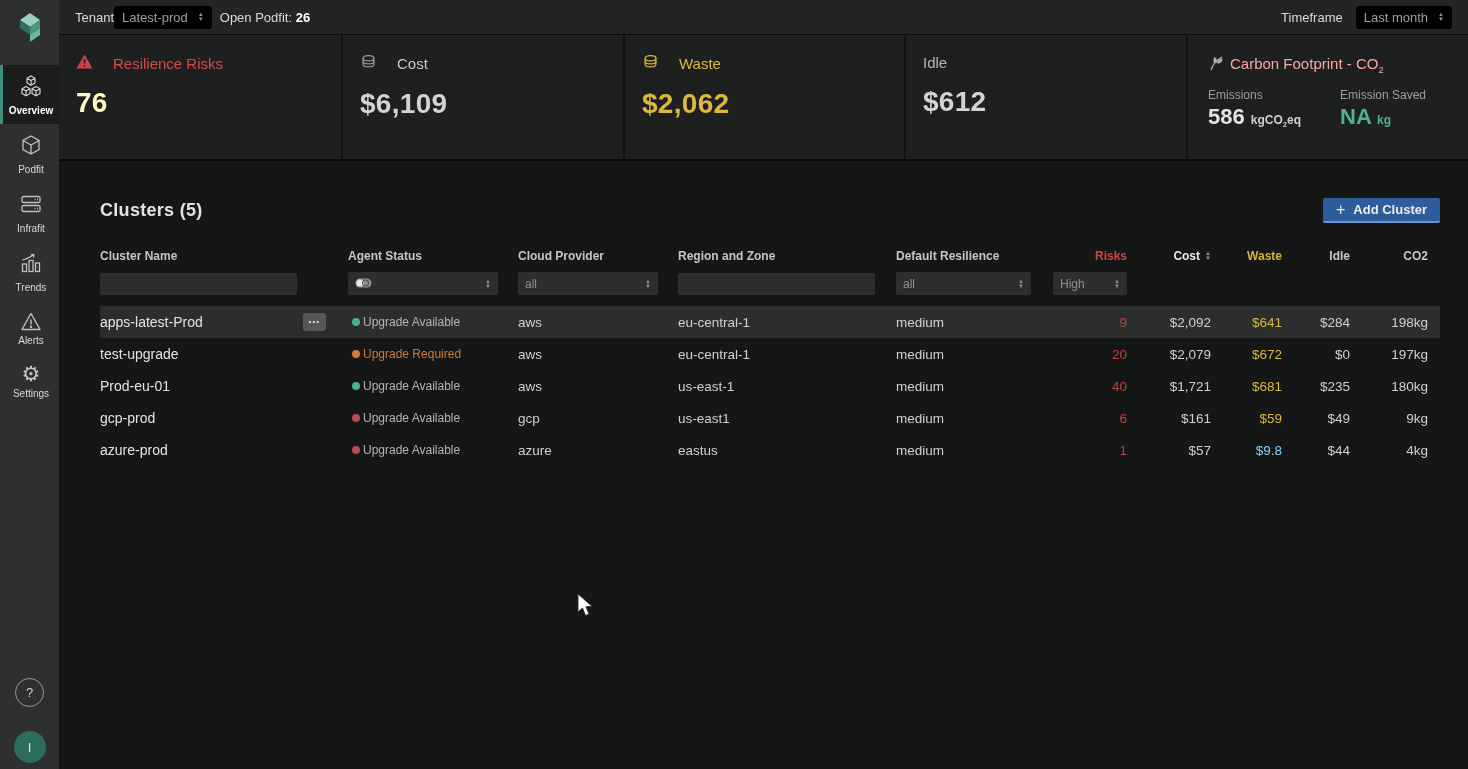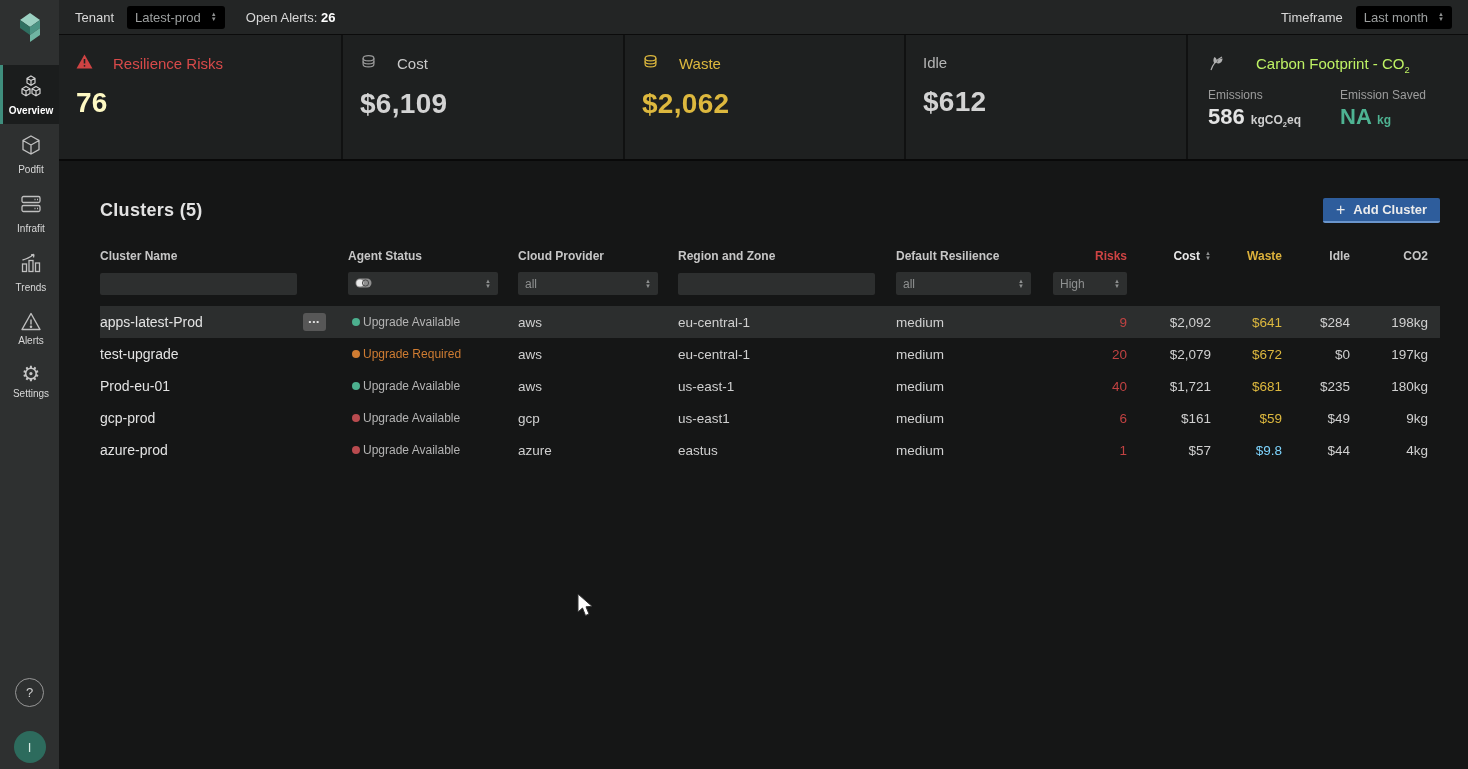--- a/index.html
+++ b/index.html
@@ -19,21 +19,21 @@
   .sidebar-bottom{margin-top:auto;display:flex;flex-direction:column;align-items:center;gap:24px;padding-bottom:6px;}
   .help-circle{width:27px;height:27px;border:1px solid #979797;border-radius:50%;color:#cfcfcf;
     display:flex;align-items:center;justify-content:center;font-size:13px;cursor:pointer;}
   .avatar{width:32px;height:32px;border-radius:50%;background:#2d6b5d;color:#d7ece4;
     display:flex;align-items:center;justify-content:center;font-size:13px;cursor:pointer;}
 
   
   .main{flex:1;display:flex;flex-direction:column;min-width:0;}
 
   
-  .topbar{height:34px;flex-shrink:0;background:#232525;display:flex;align-items:center;padding:0 16px;gap:13px;border-bottom:1px solid #0b0b0b;}
+  .topbar{height:34px;flex-shrink:0;background:#232525;display:flex;align-items:center;padding:0 16px;gap:0;border-bottom:1px solid #0b0b0b;}
   .tb-label{font-size:13px;color:#d9d9d9;}
   .tb-select{background:#000000;border-radius:3px;height:23px;display:flex;align-items:center;gap:10px;
     padding:0 8px;color:#9da0a0;font-size:13px;cursor:pointer;}
   .arrows{display:flex;flex-direction:column;align-items:center;color:#8f9191;}
   .arrows span{font-size:6px;line-height:5px;}
   .tickets{font-size:13px;color:#d9d9d9;margin-left:8px;}
   .tickets .tk-num{font-weight:bold;color:#ffffff;}
   .tb-right{margin-left:auto;display:flex;align-items:center;gap:13px;}
 
   
@@ -172,21 +172,21 @@
     <header class="topbar">
       <span class="tb-label">Tenant</span>
       <div class="tb-select">
         <span>Latest-prod</span>
         <span class="arrows">
             <span>▲</span>
             <span>▼</span>
           </span>
       </div>
       <span class="tickets">
-        <span>Open Alerts:</span>
+        <span>Open Podfit:</span>
         <span class="tk-num">26</span>
       </span>
       <div class="tb-right">
         <span class="tb-label">Timeframe</span>
         <div class="tb-select">
           <span>Last month</span>
           <span class="arrows">
               <span>▲</span>
               <span>▼</span>
             </span>
@@ -234,21 +234,21 @@
         </div>
         <div class="kpi-value">$2,062</div>
       </div>
       <div class="kpi" style="width:282px">
         <div class="kpi-head" style="color:#b5b5b5;">
           <span>Idle</span>
         </div>
         <div class="kpi-value">$612</div>
       </div>
       <div class="kpi" style="width:279px;padding-left:20px;">
-        <div class="kpi-head" style="color:#bef264;gap:30px;">
+        <div class="kpi-head" style="color:#fca5a5;gap:4px;">
           <span>
             <svg width="18" height="18" viewBox="0 0 18 18" fill="none" stroke="#b0b0b0" stroke-width="1.2">
               <path d="M3 16 C5 10 8 6 14 3"></path>
               <path d="M6.5 9.5 C5 7.5 5 5 6.5 3 C8.5 4 9.5 6.5 8.8 8.8 Z" fill="#b0b0b0" stroke="none"></path>
               <path d="M9 8.5 C9.5 6 11.5 4.5 14.5 4.5 C14.5 7.5 12.5 9.5 9.5 9.5 Z" fill="#b0b0b0" stroke="none"></path>
             </svg>
           </span>
           <span><span>Carbon Footprint - CO</span><sub>2</sub></span>
         </div>
         <div class="carbon-cols">

